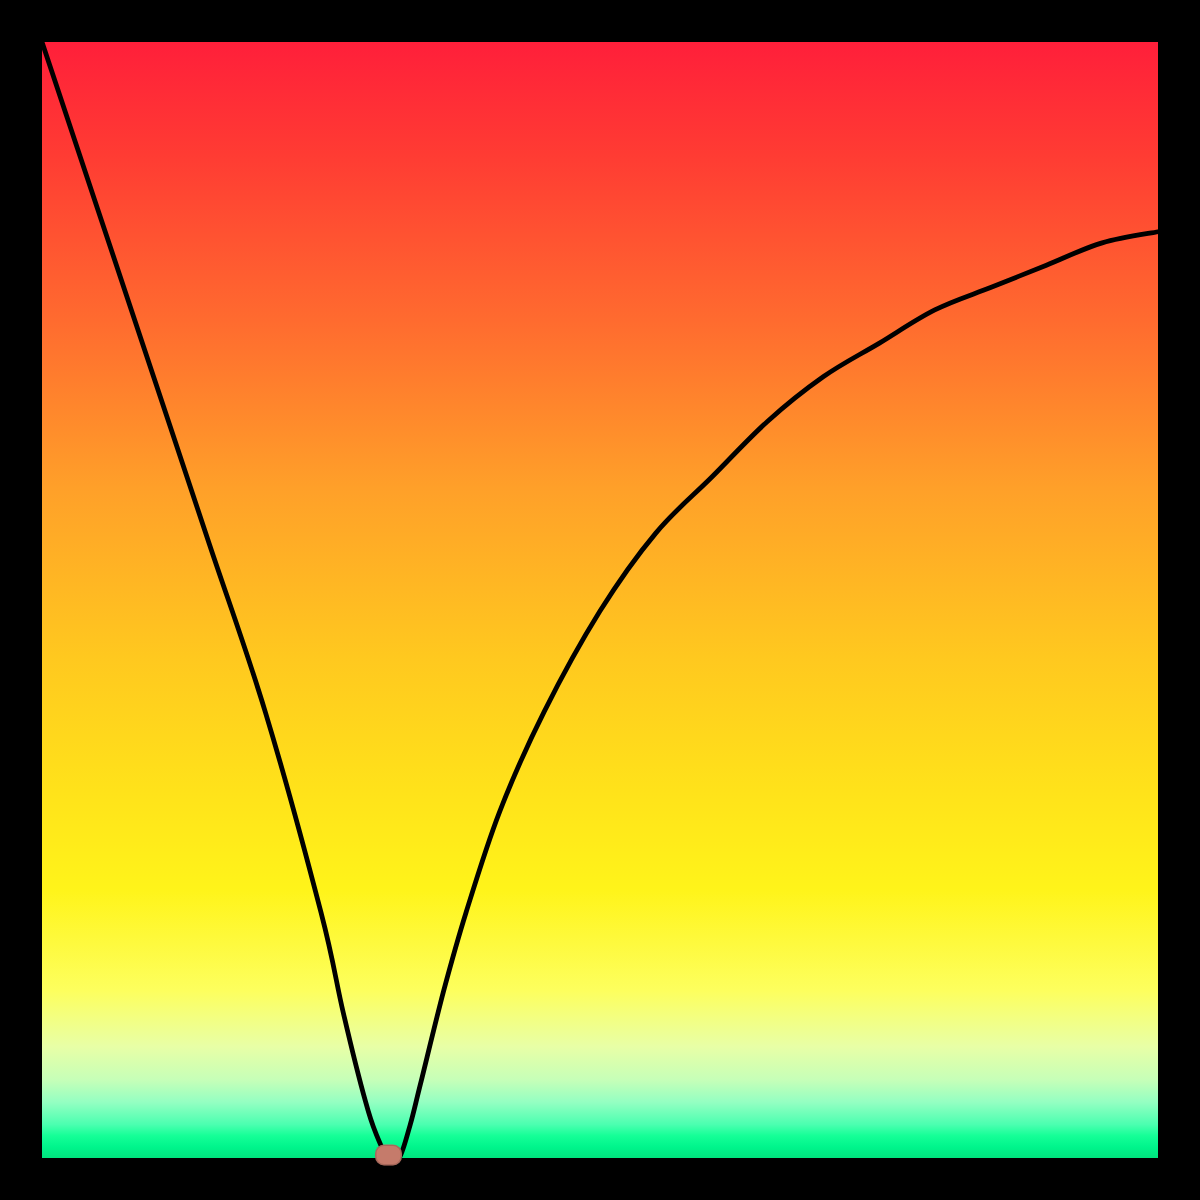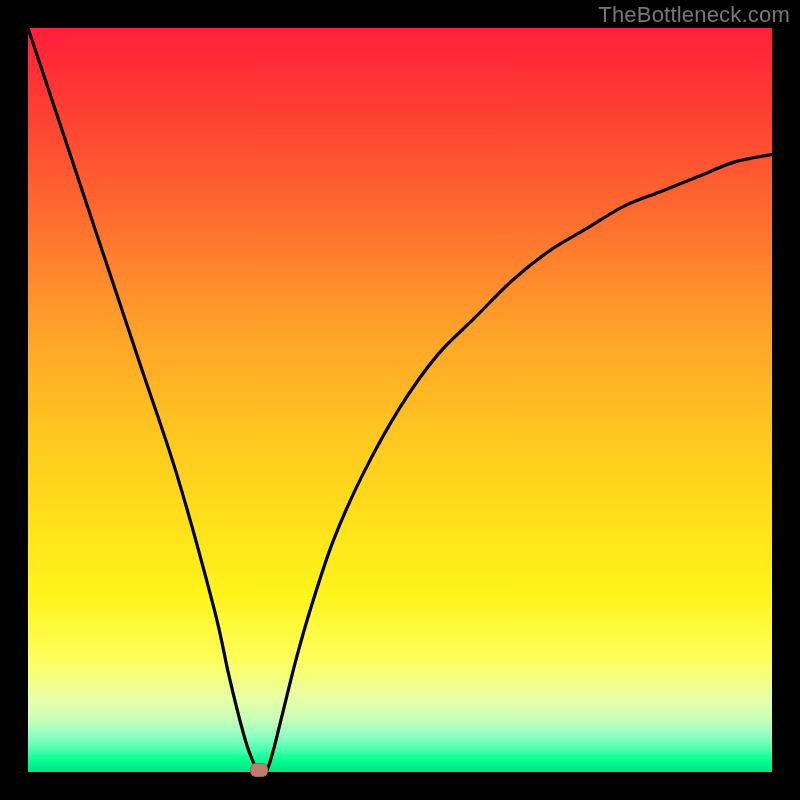--- a/index.html
+++ b/index.html
@@ -68,21 +68,20 @@
     border-radius: 6px;
     background: #c57b6b;
     box-shadow: 0 0 0 1px rgba(0,0,0,0.15) inset;
     z-index: 2;
   }
 </style>
 </head>
 <body>
 <div class="frame">
 
-  <div class="attribution">TheBottleneck.com</div>
 
   <div class="plot"></div>
 
   <svg class="overlay" viewBox="0 0 744 744" preserveAspectRatio="none">
     <path id="curve-path" fill="none" stroke="#000" stroke-width="3.2" stroke-linejoin="round" stroke-linecap="round" d="M 0.0 0.0 C 6.2 18.6, 24.8 74.4, 37.2 111.6 C 49.6 148.8, 62.0 186.0, 74.4 223.2 C 86.8 260.4, 99.2 297.6, 111.6 334.8 C 124.0 372.0, 136.4 405.5, 148.8 446.4 C 161.2 487.3, 177.3 546.8, 186.0 580.3 C 194.7 613.8, 195.9 626.2, 200.9 647.3 C 205.8 668.4, 212.0 693.2, 215.8 706.8 C 219.5 720.4, 220.7 722.9, 223.2 729.1 C 225.7 735.3, 228.2 741.5, 230.6 744.0 C 233.1 746.5, 235.6 747.7, 238.1 744.0 C 240.6 740.3, 243.0 730.4, 245.5 721.7 C 248.0 713.0, 249.2 706.8, 253.0 691.9 C 256.7 677.0, 262.9 651.0, 267.8 632.4 C 272.8 613.8, 276.5 600.2, 282.7 580.3 C 288.9 560.5, 296.4 535.7, 305.0 513.4 C 313.7 491.0, 323.6 468.7, 334.8 446.4 C 346.0 424.1, 359.6 399.3, 372.0 379.4 C 384.4 359.6, 396.8 342.2, 409.2 327.4 C 421.6 312.5, 434.0 302.6, 446.4 290.2 C 458.8 277.8, 471.2 264.1, 483.6 253.0 C 496.0 241.8, 508.4 231.9, 520.8 223.2 C 533.2 214.5, 545.6 208.3, 558.0 200.9 C 570.4 193.4, 582.8 184.8, 595.2 178.6 C 607.6 172.4, 620.0 168.6, 632.4 163.7 C 644.8 158.7, 657.2 153.8, 669.6 148.8 C 682.0 143.8, 694.4 137.6, 706.8 133.9 C 719.2 130.2, 737.8 127.7, 744.0 126.5"></path>
   </svg>
 
   <div id="marker" class="marker" style="left: 249.64px; top: 763px; background: rgb(197, 123, 107);"></div>
 
 </div>

